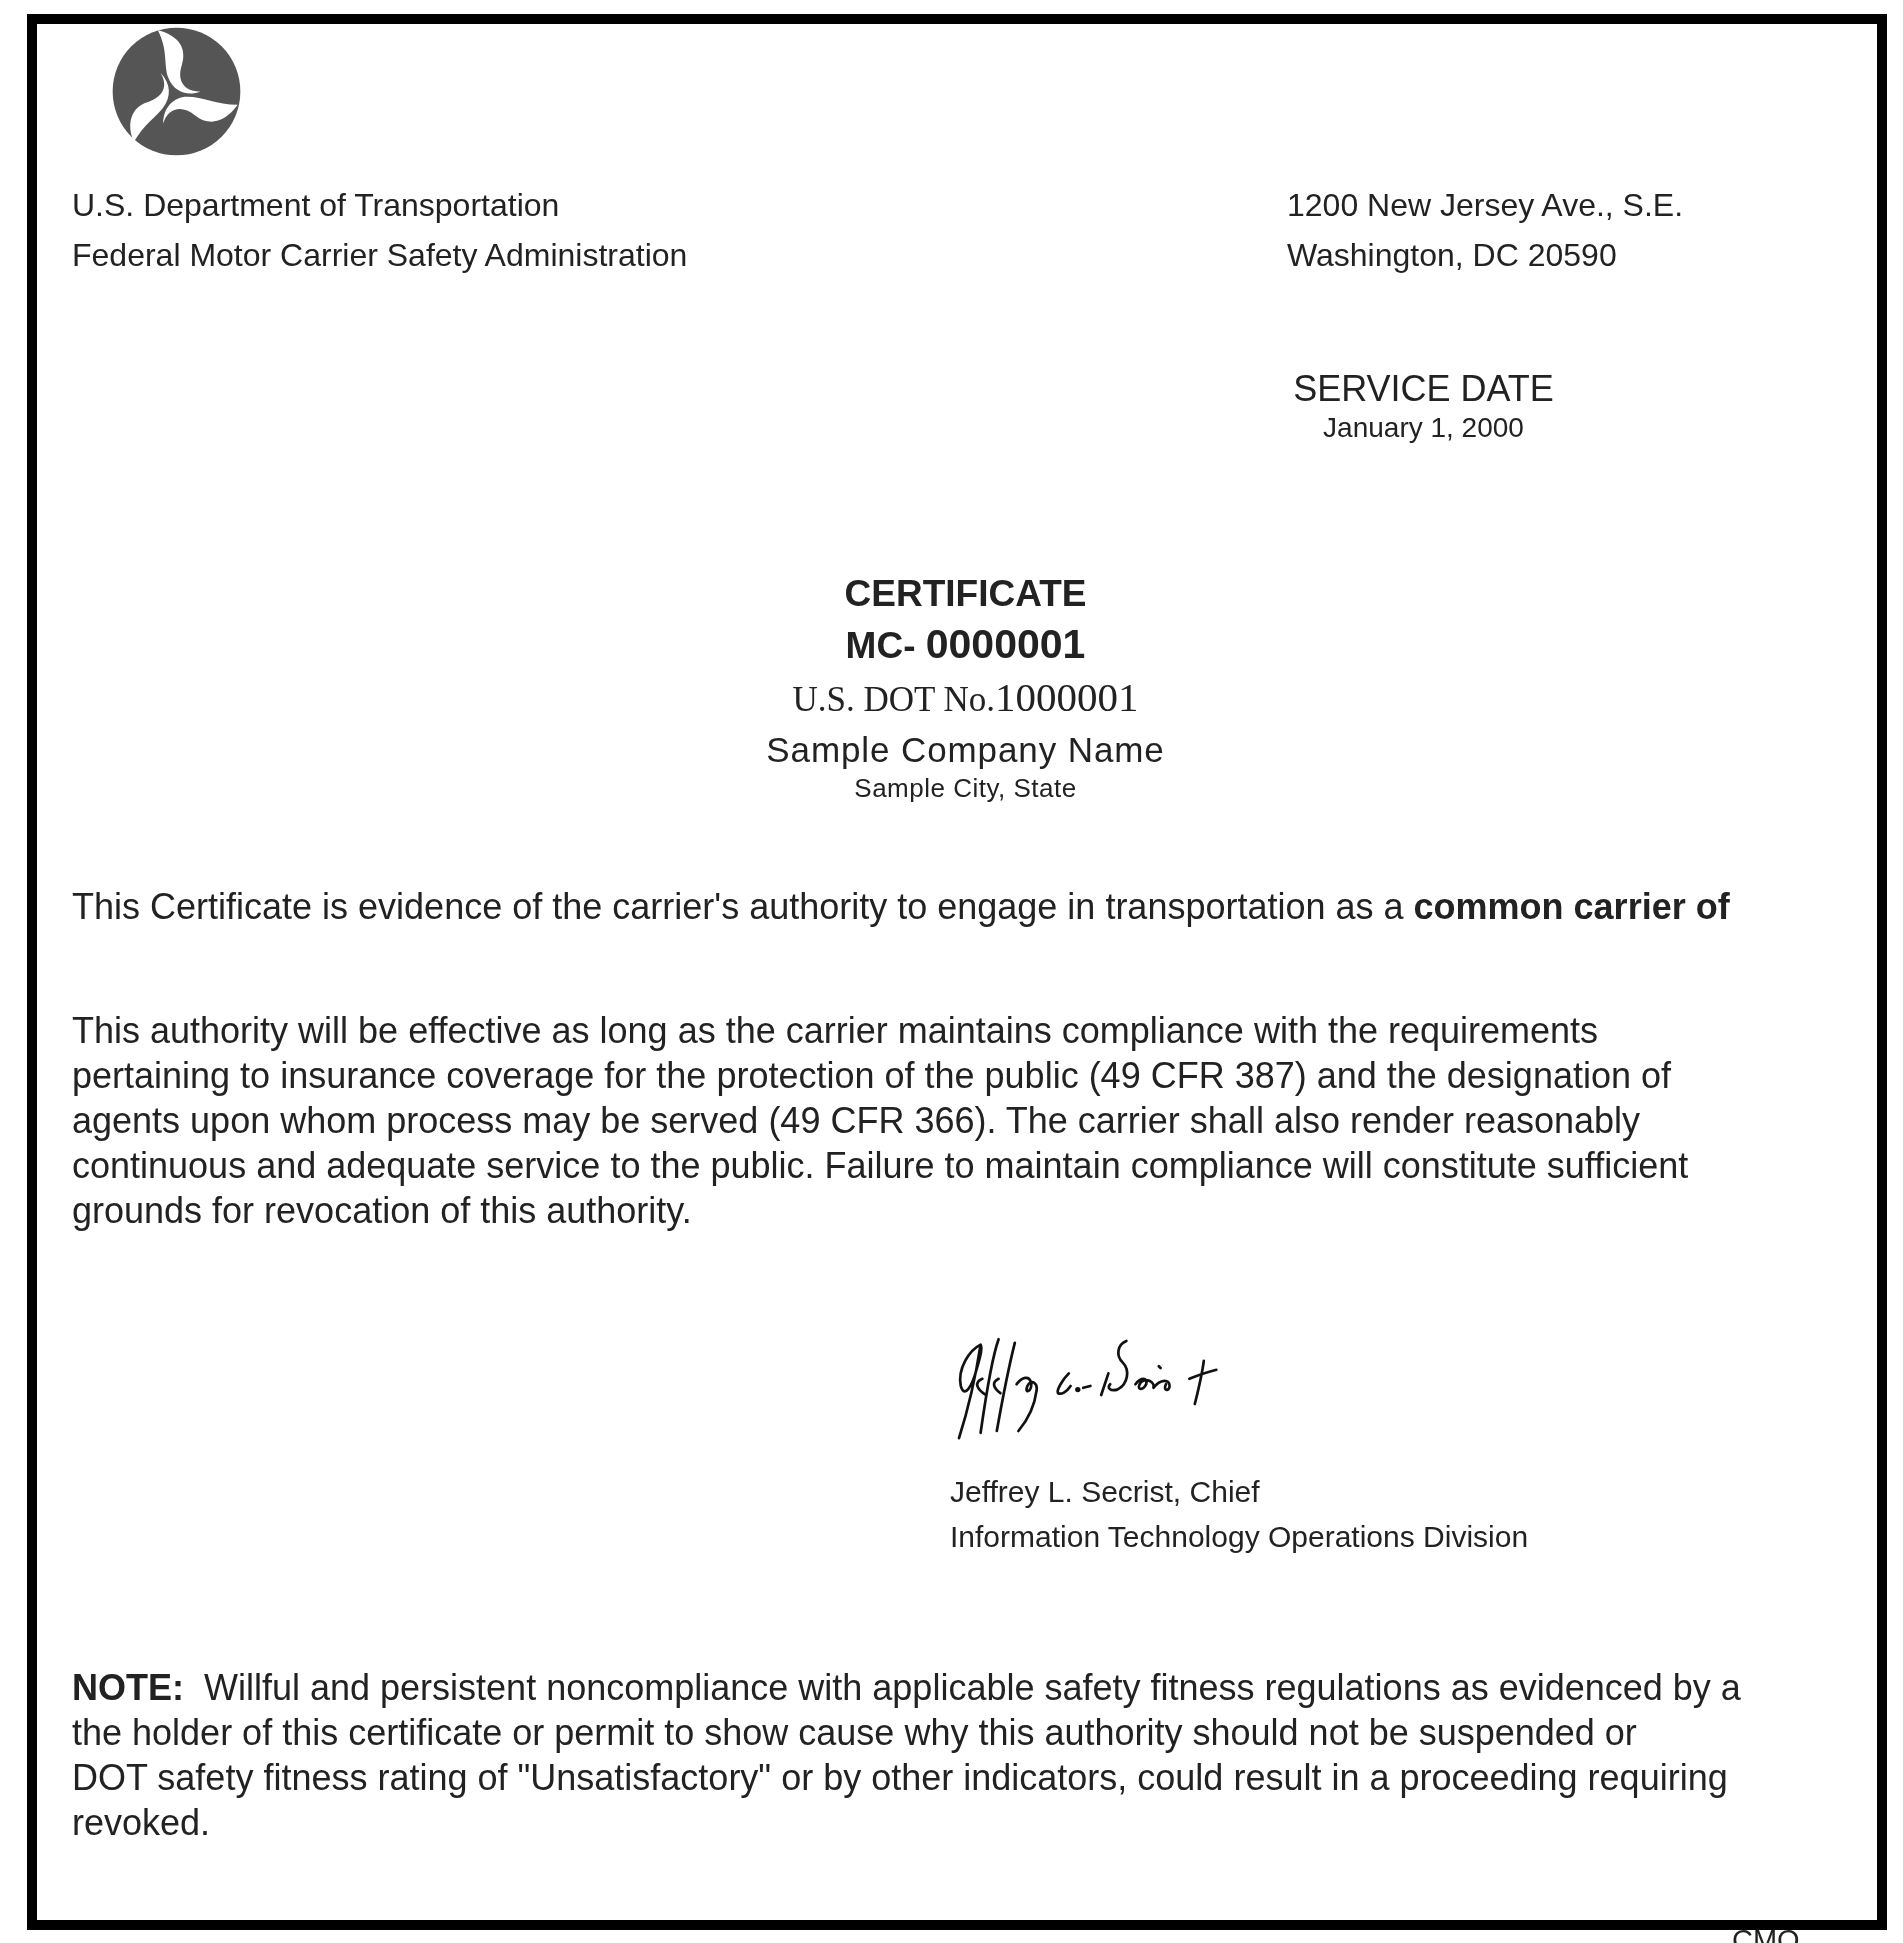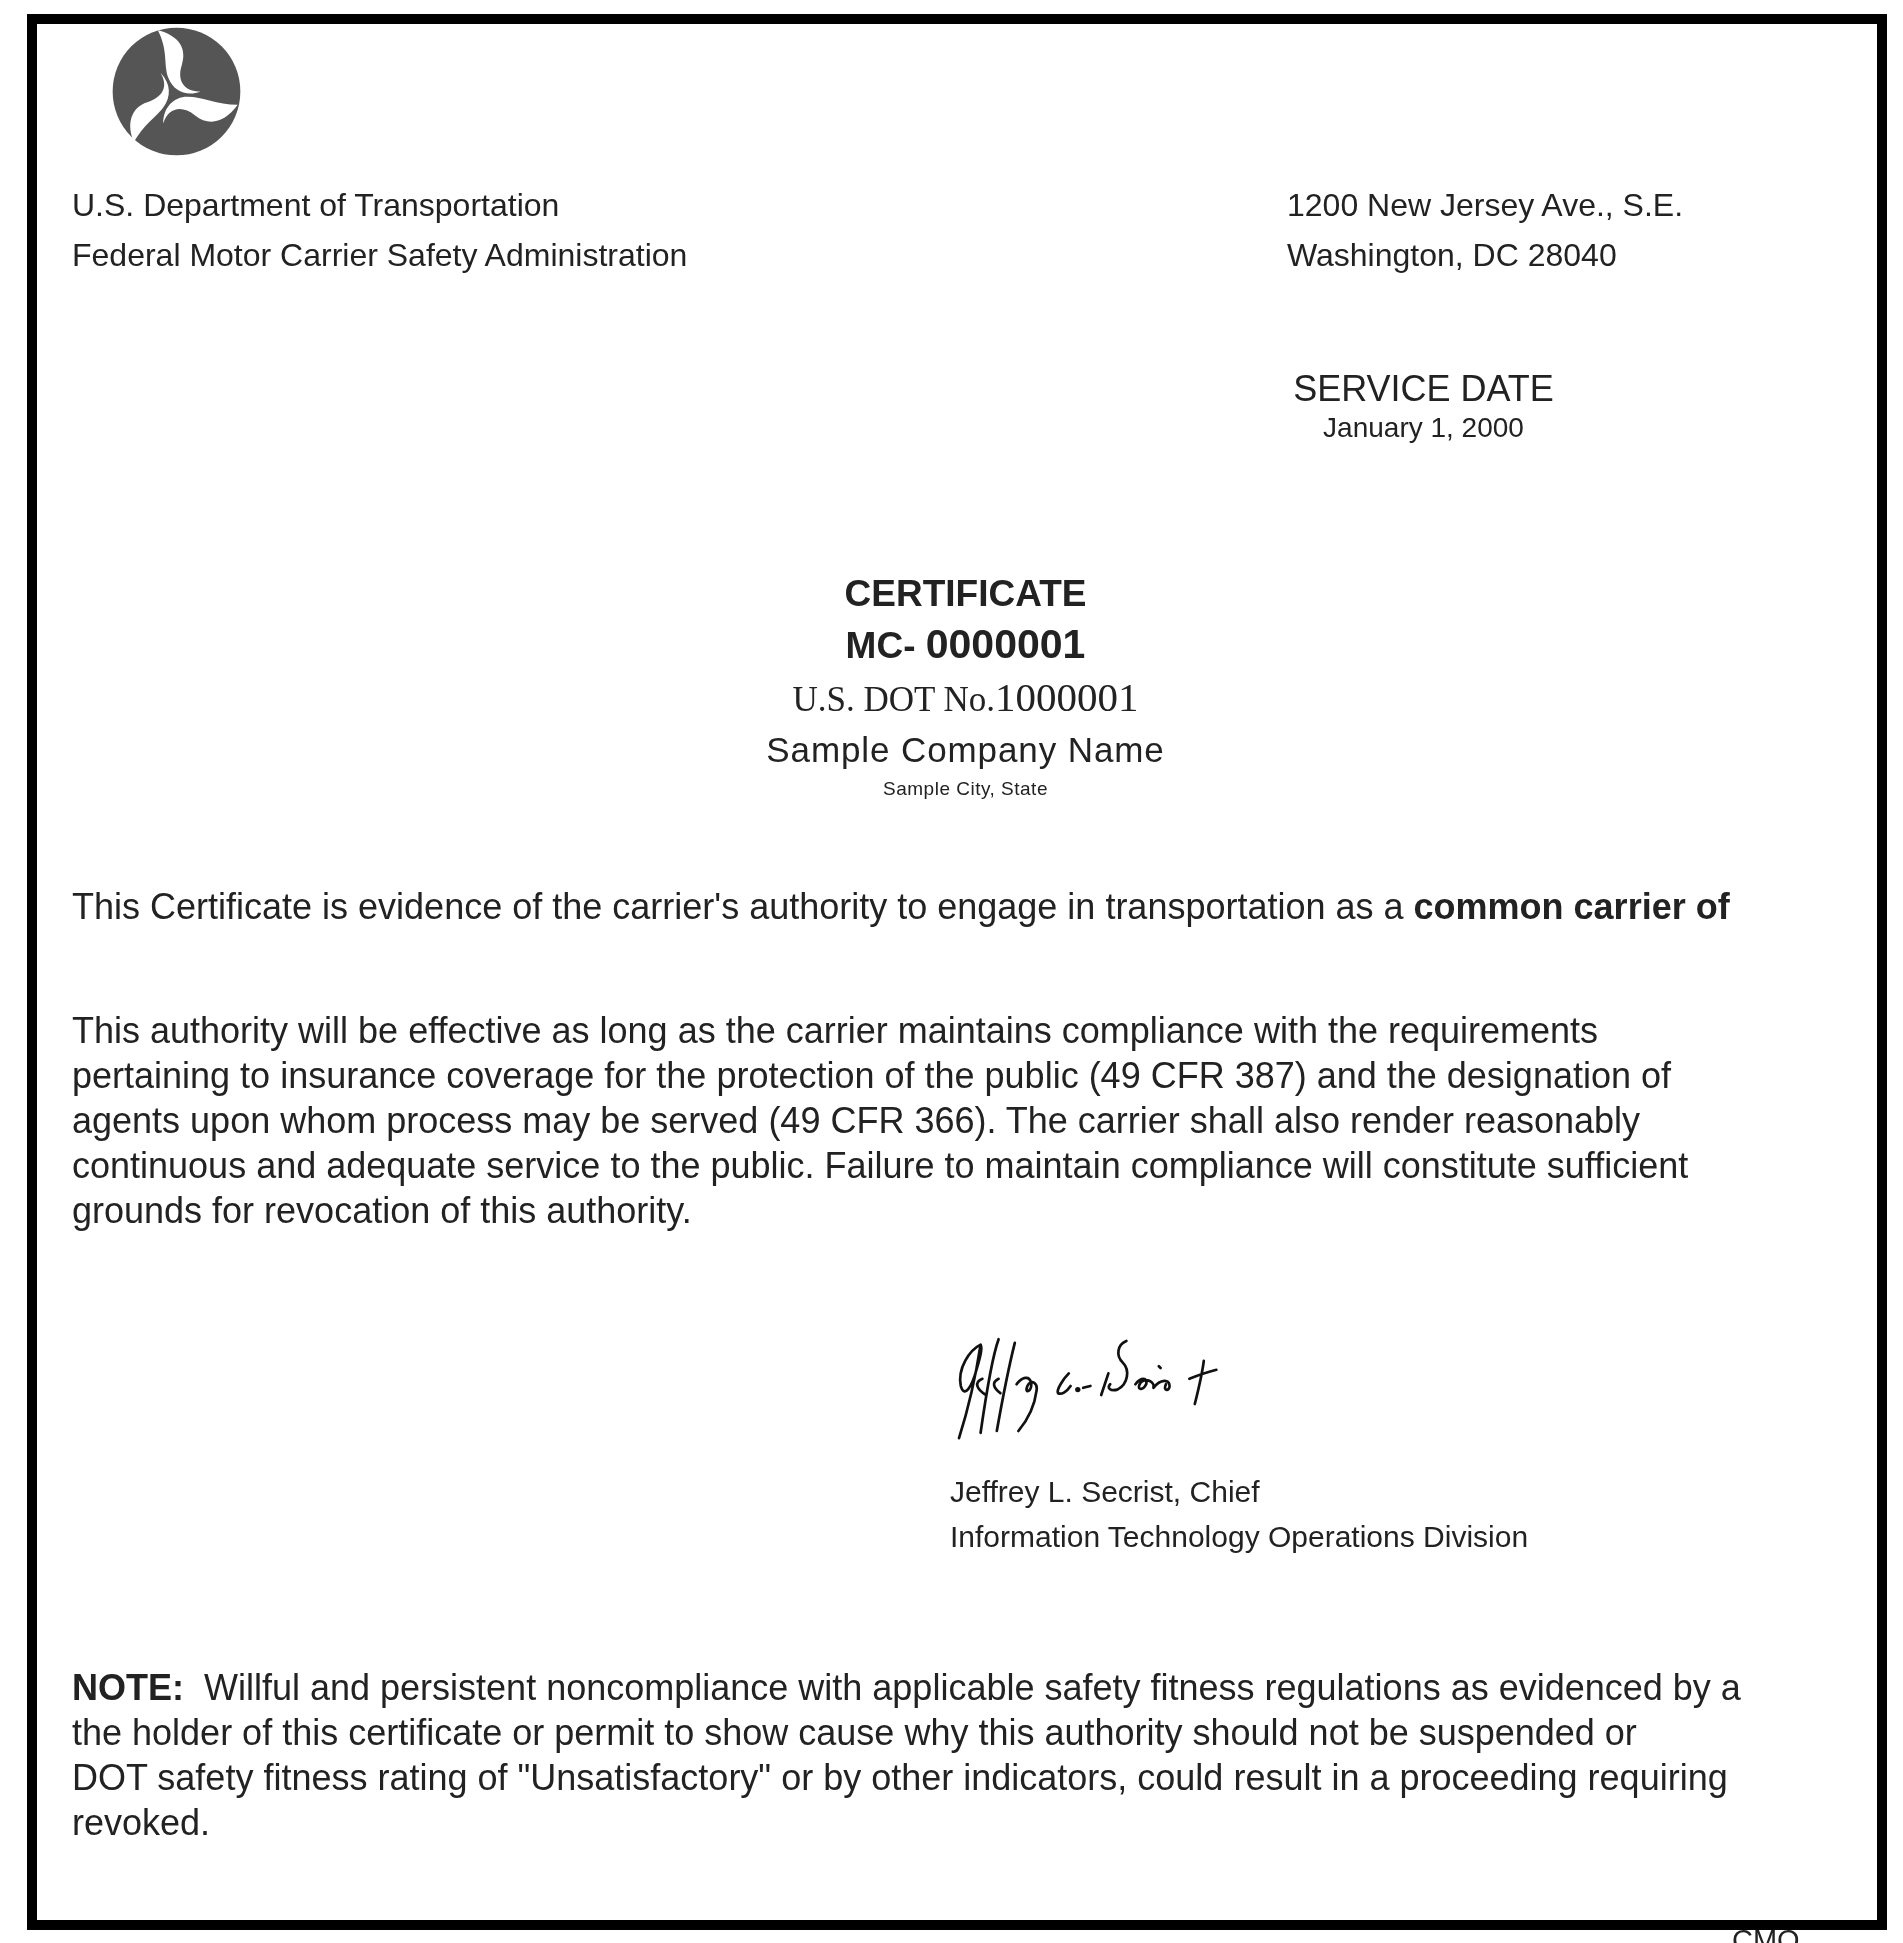--- a/index.html
+++ b/index.html
@@ -83,21 +83,21 @@
     }
     .cert-dot .dot-num { font-size: 41px; }
     .cert-company {
       display: block;
       font-size: 35px;
       line-height: 47px;
       letter-spacing: 0.9px;
     }
     .cert-city {
       display: block;
-      font-size: 19px;
+      font-size: 26px;
       line-height: 31px;
       letter-spacing: 0.5px;
     }
     .para {
       position: absolute;
       left: 72px;
       width: 1791px;
       font-size: 36px;
       line-height: 45px;
       white-space: normal;
@@ -143,21 +143,21 @@
   <path d="M18,88 C12,74 16,62 28,58 C40,54 44,46 38,36 C46,44 46,54 40,62 C34,70 26,74 18,88 Z" fill="#ffffff"></path>
 </svg>
 
 <div class="abs hdr hdr-left">
   <span class="line">U.S. Department of Transportation</span>
   <span class="line">Federal Motor Carrier Safety Administration</span>
 </div>
 
 <div class="abs hdr hdr-right">
   <span class="line">1200 New Jersey Ave., S.E.</span>
-  <span class="line">Washington, DC 28040</span>
+  <span class="line">Washington, DC 20590</span>
 </div>
 
 <div class="abs svc">
   <span class="svc-label">SERVICE DATE</span>
   <span class="svc-date">January 1, 2000</span>
 </div>
 
 <div class="abs cert">
   <span class="cert-title">CERTIFICATE</span>
   <span class="cert-mc"><span>MC-</span> <span class="mc-num">0000001</span></span>

